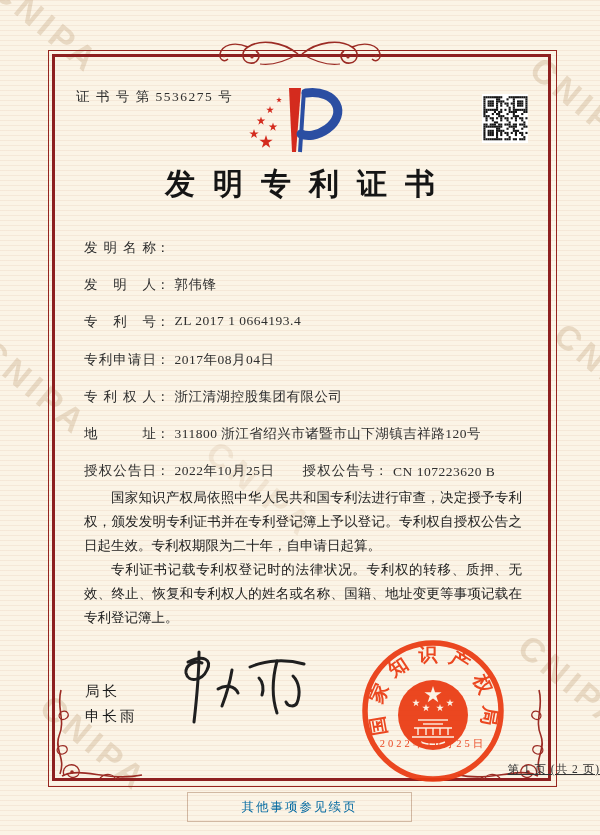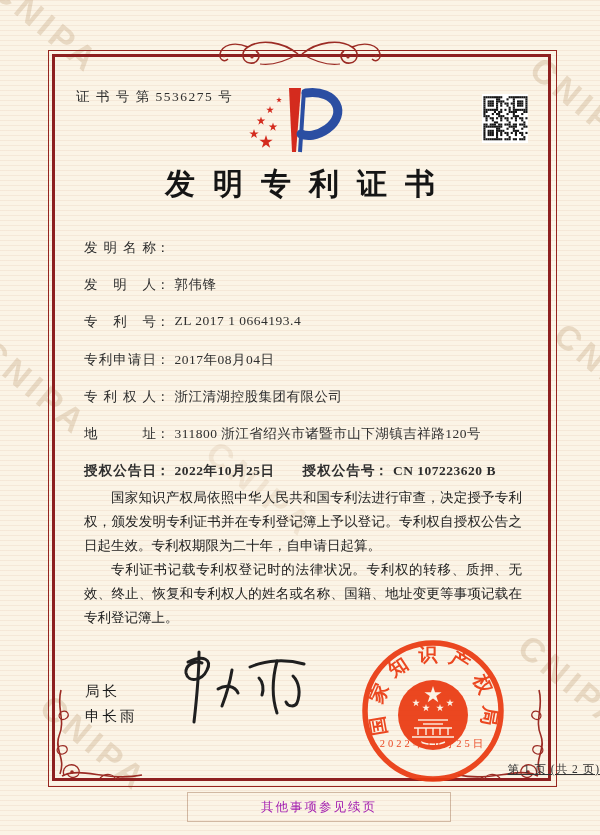--- a/index.html
+++ b/index.html
@@ -30,37 +30,37 @@
   .orn { position:absolute; }
   .orn svg { display:block; }
   .orn-br { transform: scaleX(-1); }
   .cert-no { position:absolute; left:76px; top:88px; font-size:13.5px; letter-spacing:1.5px; color:#2e2e2e; }
   .logo { position:absolute; left:243px; top:84px; width:112px; height:74px; }
   .qr { position:absolute; left:482px; top:94px; width:46px; height:49px; }
   .title { position:absolute; left:9px; top:164px; width:100%; text-align:center;
            font-size:30px; font-weight:bold; letter-spacing:18px; color:#151515; }
   .fields { position:absolute; left:84px; top:239px; width:446px; font-size:13.5px; color:#2e2e2e; }
   .frow { height:37.2px; display:flex; align-items:flex-start; }
-  .fgroup { display:flex; align-items:center;font-weight:bold; }
+  .fgroup { display:flex; align-items:flex-end; }
   .flabel { display:inline-block; width:72px; text-align:justify; text-align-last:justify; }
   .fcolon { margin-right:5px; }
   .fvalue { letter-spacing:.5px; }
   .grant-group { margin-left:28px; }
   .paras { position:absolute; left:84px; top:486px; width:438px; font-size:13.5px; line-height:24px;
            color:#222; text-align:justify; }
   .paras p { text-indent:2em; }
   .officer { position:absolute; left:85px; top:679px; font-family:"Liberation Sans", sans-serif;
              font-size:14.5px; letter-spacing:3px; line-height:25px; color:#1d1d1d; }
   .signature { position:absolute; left:158px; top:646px; width:165px; height:84px; }
   .seal { position:absolute; left:358px; top:636px; width:150px; height:150px; opacity:.93; }
   .pageinfo { position:absolute; left:0; top:762px; width:100%; text-align:right;
               font-size:11.5px; letter-spacing:1px; color:#333;text-decoration:underline; }
-  .contbox { position:absolute; left:187px; top:792px; width:264px; height:30px;
+  .contbox { position:absolute; left:187px; top:792px; width:225px; height:30px;
              border:1px solid rgba(158,110,80,.45); display:flex; align-items:center; justify-content:center;
-             font-size:12.5px; letter-spacing:2px; color:#a21caf; }
+             font-size:12.5px; letter-spacing:2px; color:#0369a1; }
   .hiddefs { position:absolute; width:0; height:0; overflow:hidden; }
 </style>
 </head>
 <body>
 
 <svg class="hiddefs" aria-hidden="true">
   <defs>
     <path id="star" d="M0,-1 L0.225,-0.31 0.95,-0.31 0.36,0.12 0.59,0.81 0,0.38 -0.59,0.81 -0.36,0.12 -0.95,-0.31 -0.225,-0.31 Z"></path>
     <g id="flourish-half">
       <path d="M82,15 C66,2 44,0 32,8 C24,13 26,23 34,24 C42,25 46,16 40,12" fill="none" stroke="#9b2b24" stroke-width="1.6"></path>

